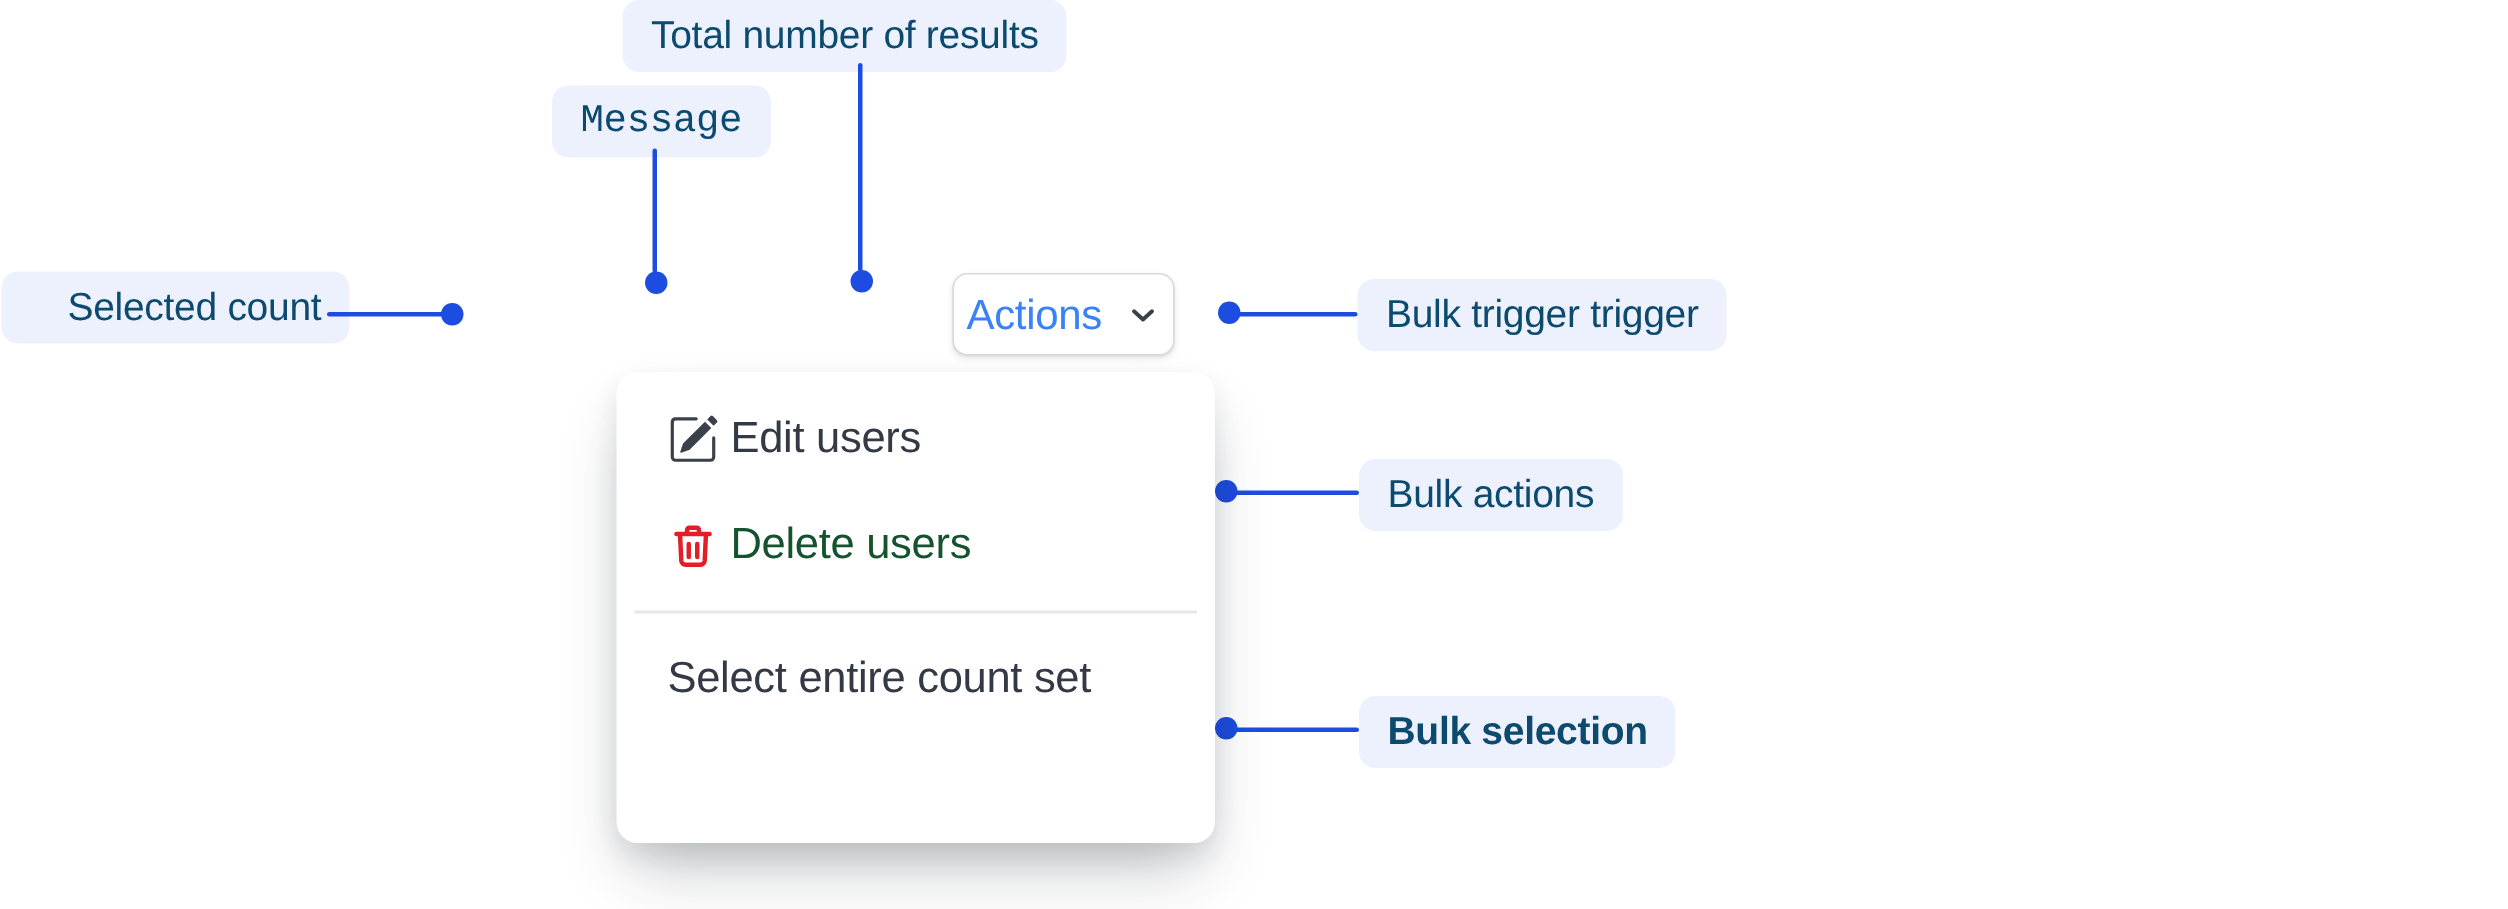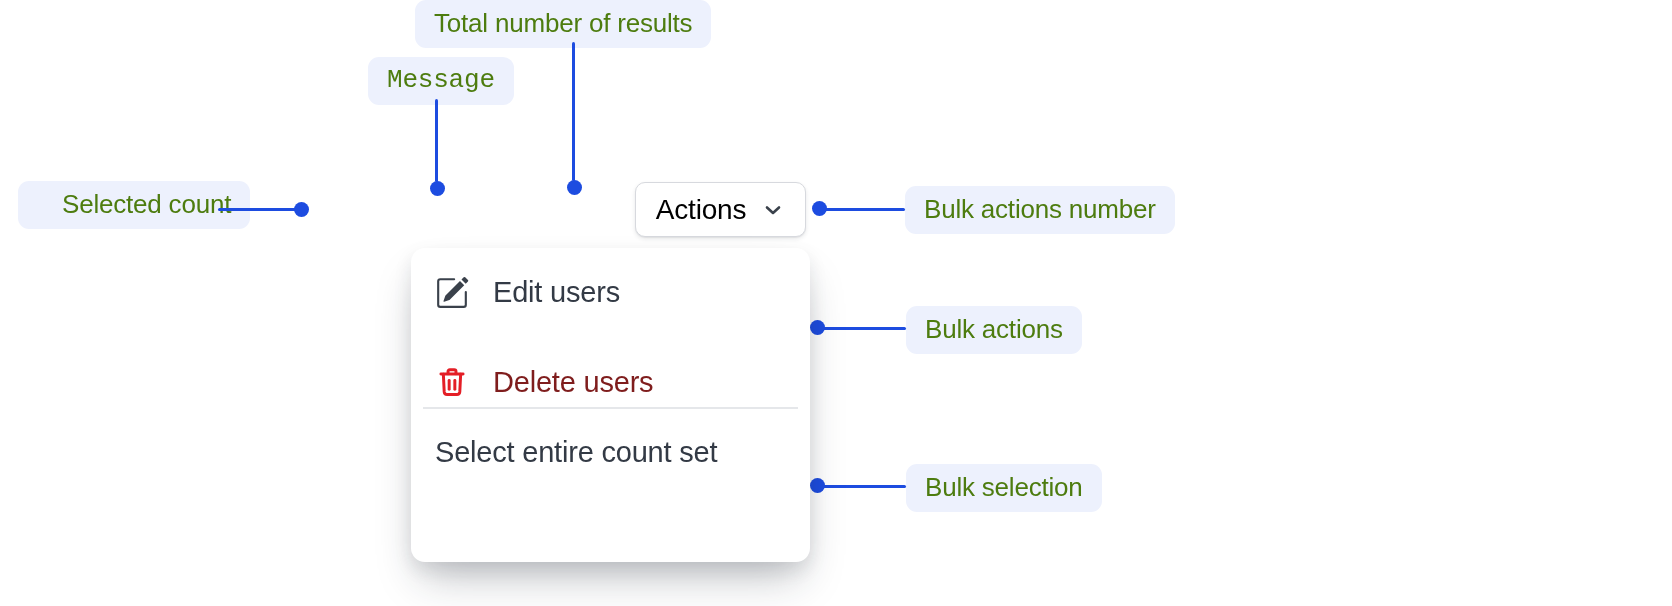--- a/index.html
+++ b/index.html
@@ -2,69 +2,69 @@
 <html><head>
 <meta charset="utf-8">
 <style>
   html,body{margin:0;padding:0;background:#ffffff;}
   #canvas{
     position:relative;width:1672px;height:606px;background:#ffffff;overflow:hidden;
     font-family:"Liberation Sans", sans-serif;
   }
   
   .callout{
-    position:absolute;background:#edf1fd;color:#4d7c0f;
+    position:absolute;background:#edf1fd;color:#0c4a6e;
     font-size:26px;font-weight:500;line-height:1;letter-spacing:-0.2px;
     padding:10px 19px 12px;border-radius:11px;white-space:nowrap;
   }
   
   .line{position:absolute;background:#1d4ce0;border-radius:2px;}
   .line.h{height:3px;}
   .line.v{width:3px;}
   .dot{position:absolute;width:15px;height:15px;border-radius:50%;background:#1d4ce0;}
   
   .selection-message{
     position:absolute;left:317px;top:196px;font-size:28px;color:#6d7177;
     letter-spacing:-0.2px;white-space:nowrap;
   }
   .actions-button{
-    position:absolute;left:635px;top:182px;width:171px;height:55px;
+    position:absolute;left:635px;top:182px;width:148px;height:55px;
     display:flex;align-items:center;justify-content:center;gap:15px;
     background:#ffffff;border:1.5px solid #d7d9de;border-radius:10px;
     box-shadow:0 2px 4px rgba(28,36,50,.10),0 1px 1px rgba(28,36,50,.06);
-    font-size:28px;color:#000000;cursor:pointer;letter-spacing:-0.2px;
+    font-size:28px;color:#3b82f6;cursor:pointer;letter-spacing:-0.2px;
     box-sizing:border-box;
   }
   .actions-button .chev{display:flex;align-items:center;}
   .menu-panel{
     position:absolute;left:411px;top:248px;width:399px;height:314px;
     background:#ffffff;border-radius:14px;box-sizing:border-box;
     padding-top:9px;
     box-shadow:0 24px 44px -10px rgba(28,36,50,.28),0 8px 18px rgba(28,36,50,.10);
   }
   .menu-item{
-    height:71px;display:flex;align-items:center;gap:24px;
-    padding:0 24px;font-size:29px;color:#333a45;letter-spacing:-0.2px;
+    height:71px;display:flex;align-items:center;gap:8px;
+    padding:0 34px;font-size:29px;color:#333a45;letter-spacing:-0.2px;
     cursor:pointer;white-space:nowrap;
   }
-  .menu-item.danger{color:#7f1d1d;align-items:flex-end;}
+  .menu-item.danger{color:#14532d;}
   .menu-item .mi-icon{display:flex;align-items:center;flex:0 0 auto;}
   .menu-divider{height:2px;background:#e5e7ea;margin:8px 12px;border:none;}
 </style>
 </head>
 <body>
 
 <div id="canvas">
 
   <div class="callout" style="left:415px;top:0px;">Total number of results</div>
   <div class="callout" style="left:368px;top:57px;font-family:Liberation Mono, monospace;">Message</div>
-  <div class="callout" style="left:18px;top:181px;padding-left:44px;">Selected count</div>
-  <div class="callout" style="left:905px;top:186px;">Bulk actions number</div>
+  <div class="callout" style="left:1px;top:181px;padding-left:44px;">Selected count</div>
+  <div class="callout" style="left:905px;top:186px;">Bulk trigger trigger</div>
   <div class="callout" style="left:906px;top:306px;">Bulk actions</div>
-  <div class="callout" style="left:906px;top:464px;">Bulk selection</div>
+  <div class="callout" style="left:906px;top:464px;font-weight:bold;">Bulk selection</div>
 
   <div class="line v" style="left:572px;top:42px;height:139px;"></div>
   <div class="line v" style="left:435px;top:99px;height:83px;"></div>
   <div class="line h" style="left:218px;top:208px;width:80px;"></div>
   <div class="line h" style="left:823px;top:208px;width:82px;"></div>
   <div class="line h" style="left:820px;top:327px;width:86px;"></div>
   <div class="line h" style="left:820px;top:485px;width:86px;"></div>
 
   <div class="dot" style="left:567px;top:180px;"></div>
   <div class="dot" style="left:430px;top:181px;"></div>

